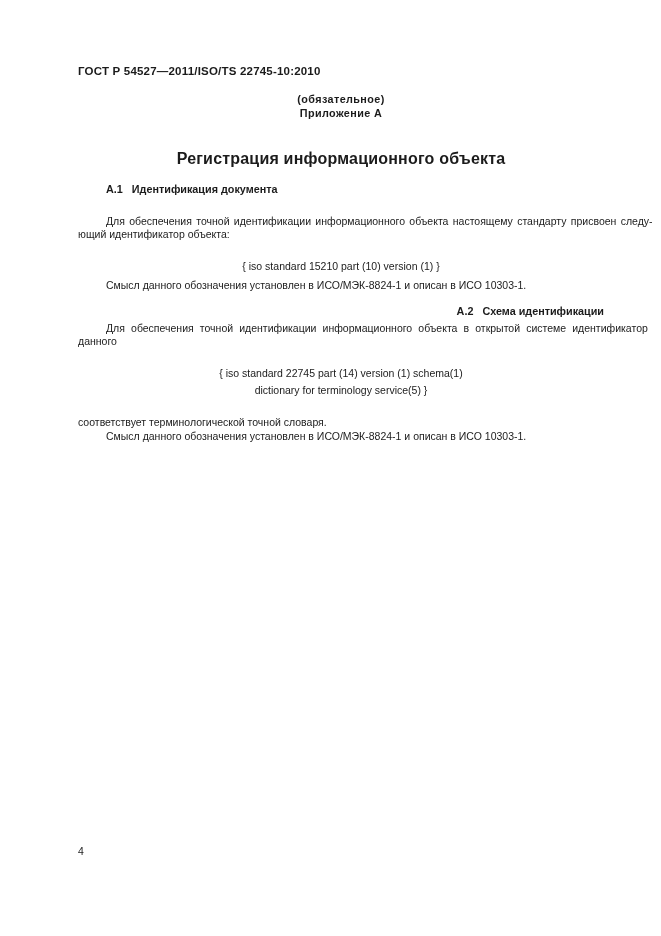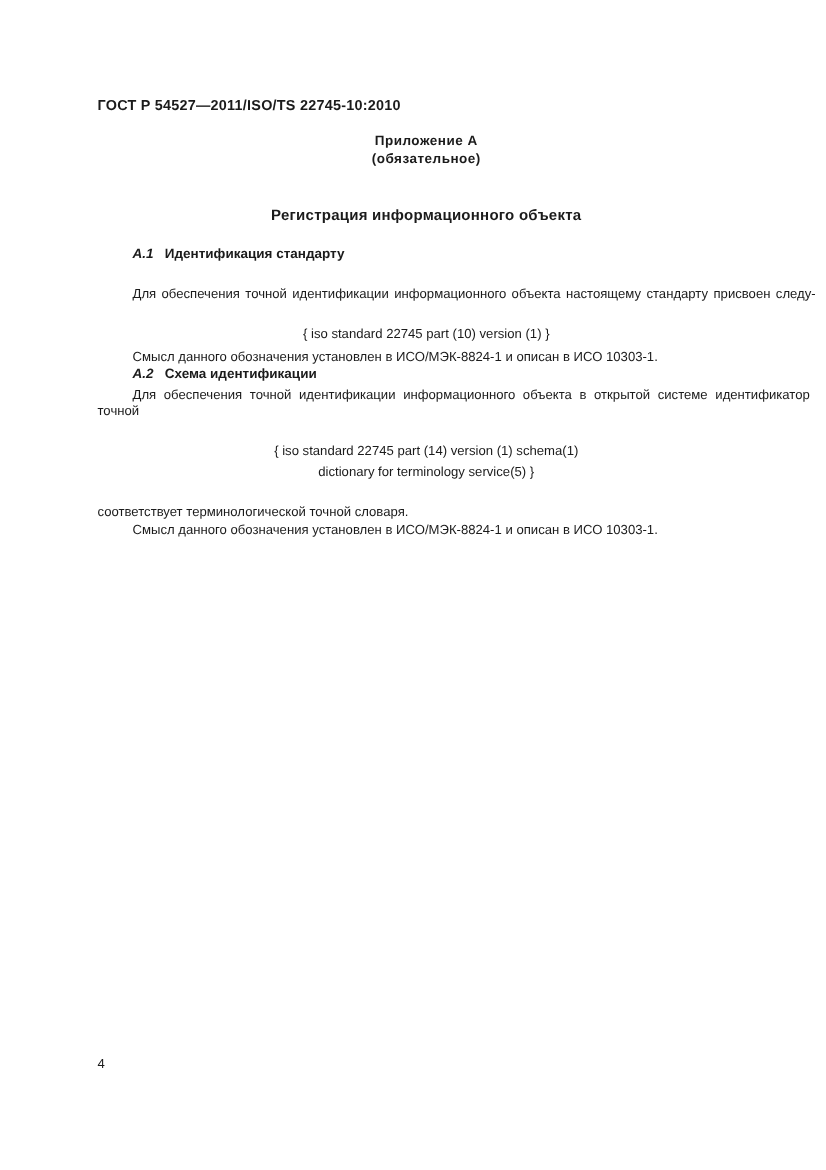--- a/index.html
+++ b/index.html
@@ -10,21 +10,21 @@
     -webkit-font-smoothing: antialiased;
   }
   .page {
     position: relative;
     width: 661px; height: 936px;
     background: #ffffff;
     overflow: hidden;
   }
   .content {
     position: absolute;
-    left: 78px; top: 14px;
+    left: 78px; top: 0;
     width: 526px;
   }
   .running-header {
     margin-top: 65px;
     font-size: 11.5px;
     font-weight: bold;
     letter-spacing: 0.2px;
     line-height: 13px;
   }
   .annex {
@@ -32,33 +32,33 @@
     text-align: center;
     font-weight: bold;
     font-size: 10.8px;
     letter-spacing: 0.4px;
     line-height: 14px;
   }
   .doc-title {
     margin-top: 31px;
     text-align: center;
     font-weight: bold;
-    font-size: 12px;
+    font-size: 16px;
     letter-spacing: 0.2px;
     line-height: 15px;
   }
   .sec-heading {
     font-weight: bold;
     font-size: 10.8px;
     line-height: 13px;
     text-indent: 28px;
   }
-  .sec-heading .head-num { margin-right: 9px; font-style: italic; }
+  .sec-heading .head-num { margin-right: 9px; }
   .a1-heading { margin-top: 17px; }
-  .a2-heading { margin-top: 0; }
+  .a2-heading { margin-top: 13px; text-align: right; }
   .line {
     font-size: 10.5px;
     line-height: 13px;
     white-space: nowrap;
   }
   .first-line { text-indent: 28px; }
   .stretch-sm { word-spacing: 1.4px; }
   .stretch { word-spacing: 3.2px; }
   .mt5 { margin-top: 19px; }
   .mt6 { margin-top: 6px; }
@@ -79,42 +79,43 @@
 </style>
 </head>
 <body>
 
 <div class="page">
   <div class="content">
 
     <div class="running-header">ГОСТ Р 54527—2011/ISO/TS 22745-10:2010</div>
 
     <div class="annex">
+      <div>(обязательное)</div>
       <div>Приложение А</div>
-      <div>(обязательное)</div>
     </div>
 
     <div class="doc-title">Регистрация информационного объекта</div>
 
     <div class="sec-heading a1-heading">
-      <span class="head-num">А.1</span><span>Идентификация стандарту</span>
+      <span class="head-num">А.1</span><span>Идентификация документа</span>
     </div>
 
     <div class="line first-line stretch-sm mt5">Для обеспечения точной идентификации информационного объекта настоящему стандарту присвоен следу-</div>
+    <div class="line">ющий идентификатор объекта:</div>
 
-    <div class="formula mt5">{ iso standard 22745 part (10) version (1) }</div>
+    <div class="formula mt5">{ iso standard 15210 part (10) version (1) }</div>
 
     <div class="line first-line mt6">Смысл данного обозначения установлен в ИСО/МЭК-8824-1 и описан в ИСО 10303-1.</div>
 
     <div class="sec-heading a2-heading">
       <span class="head-num">А.2</span><span>Схема идентификации</span>
     </div>
 
     <div class="line first-line stretch mt4">Для обеспечения точной идентификации информационного объекта в открытой системе идентификатор</div>
-    <div class="line">точной</div>
+    <div class="line">данного</div>
 
     <div class="formula mt5">{ iso standard 22745 part (14) version (1) schema(1)</div>
     <div class="formula mt4">dictionary for terminology service(5) }</div>
 
     <div class="line mt5">соответствует терминологической точной словаря.</div>
     <div class="line first-line mt1">Смысл данного обозначения установлен в ИСО/МЭК-8824-1 и описан в ИСО 10303-1.</div>
 
   </div>
 
   <div class="page-number">4</div>

